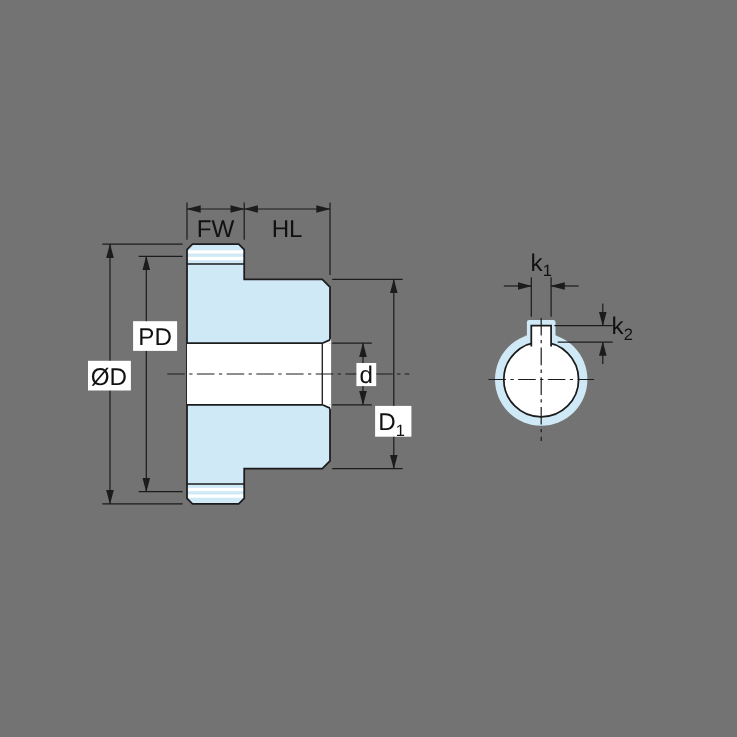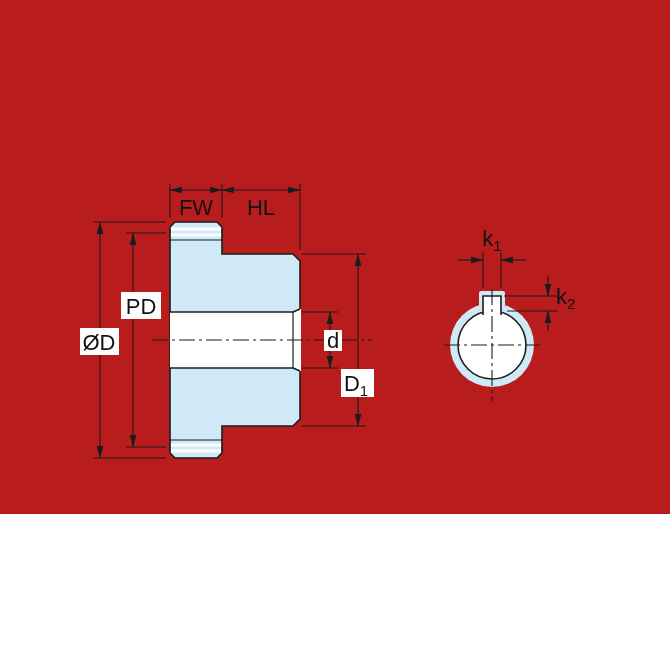--- a/index.html
+++ b/index.html
@@ -1,17 +1,17 @@
 <!DOCTYPE html>
 <html><head>
 <meta charset="utf-8">
 <style>
   html, body { margin: 0; padding: 0; background: #ffffff; }
   .canvas {
-    width: 670px; height: 514px; background: #b91c1c;
+    width: 670px; height: 670px; background: #737373;
     position: relative; overflow: hidden;
     font-family: "Liberation Sans", sans-serif;
   }
   svg { display: block; }
   .part   { fill: #cfe9f7; stroke: #1c1c1c; stroke-width: 1.6; stroke-linejoin: miter; }
   .fillb  { fill: #cfe9f7; stroke: none; }
   .white  { fill: #ffffff; stroke: none; }
   .boreln { stroke: #1c1c1c; stroke-width: 1.6; fill: none; }
   .thin   { stroke: #1c1c1c; stroke-width: 1.2; fill: none; }
   .dim    { stroke: #1c1c1c; stroke-width: 1.1; fill: none; }

